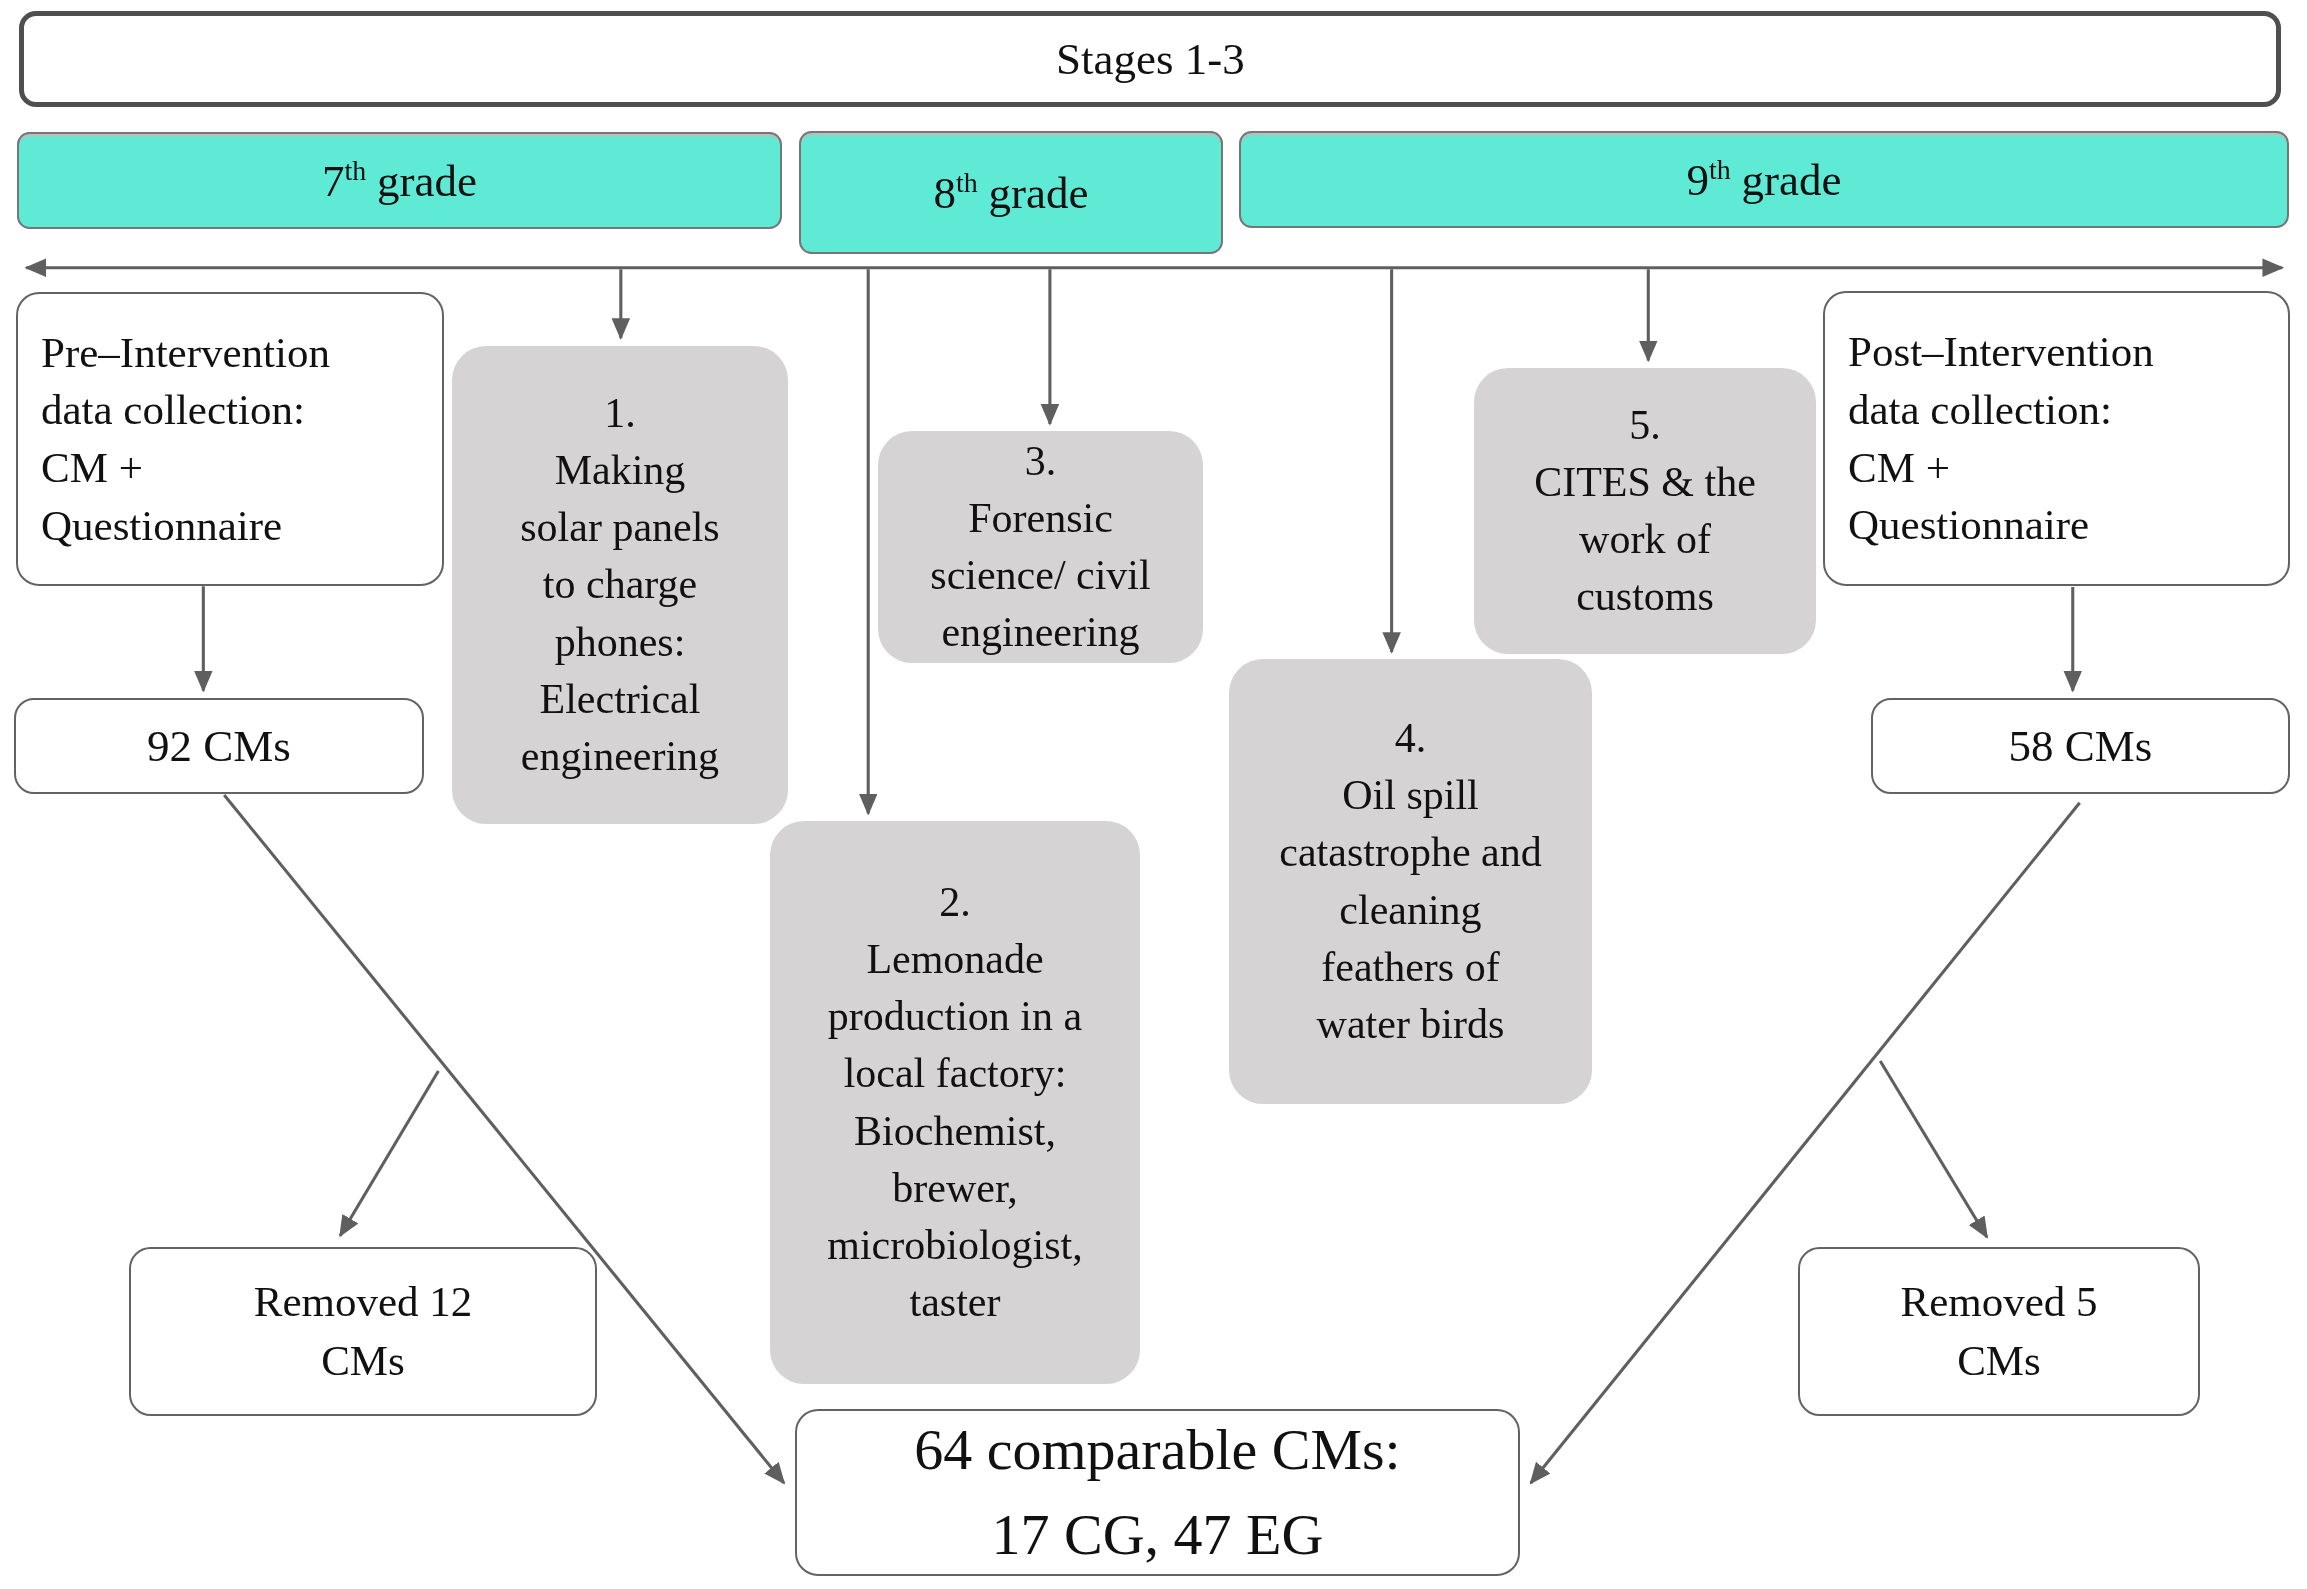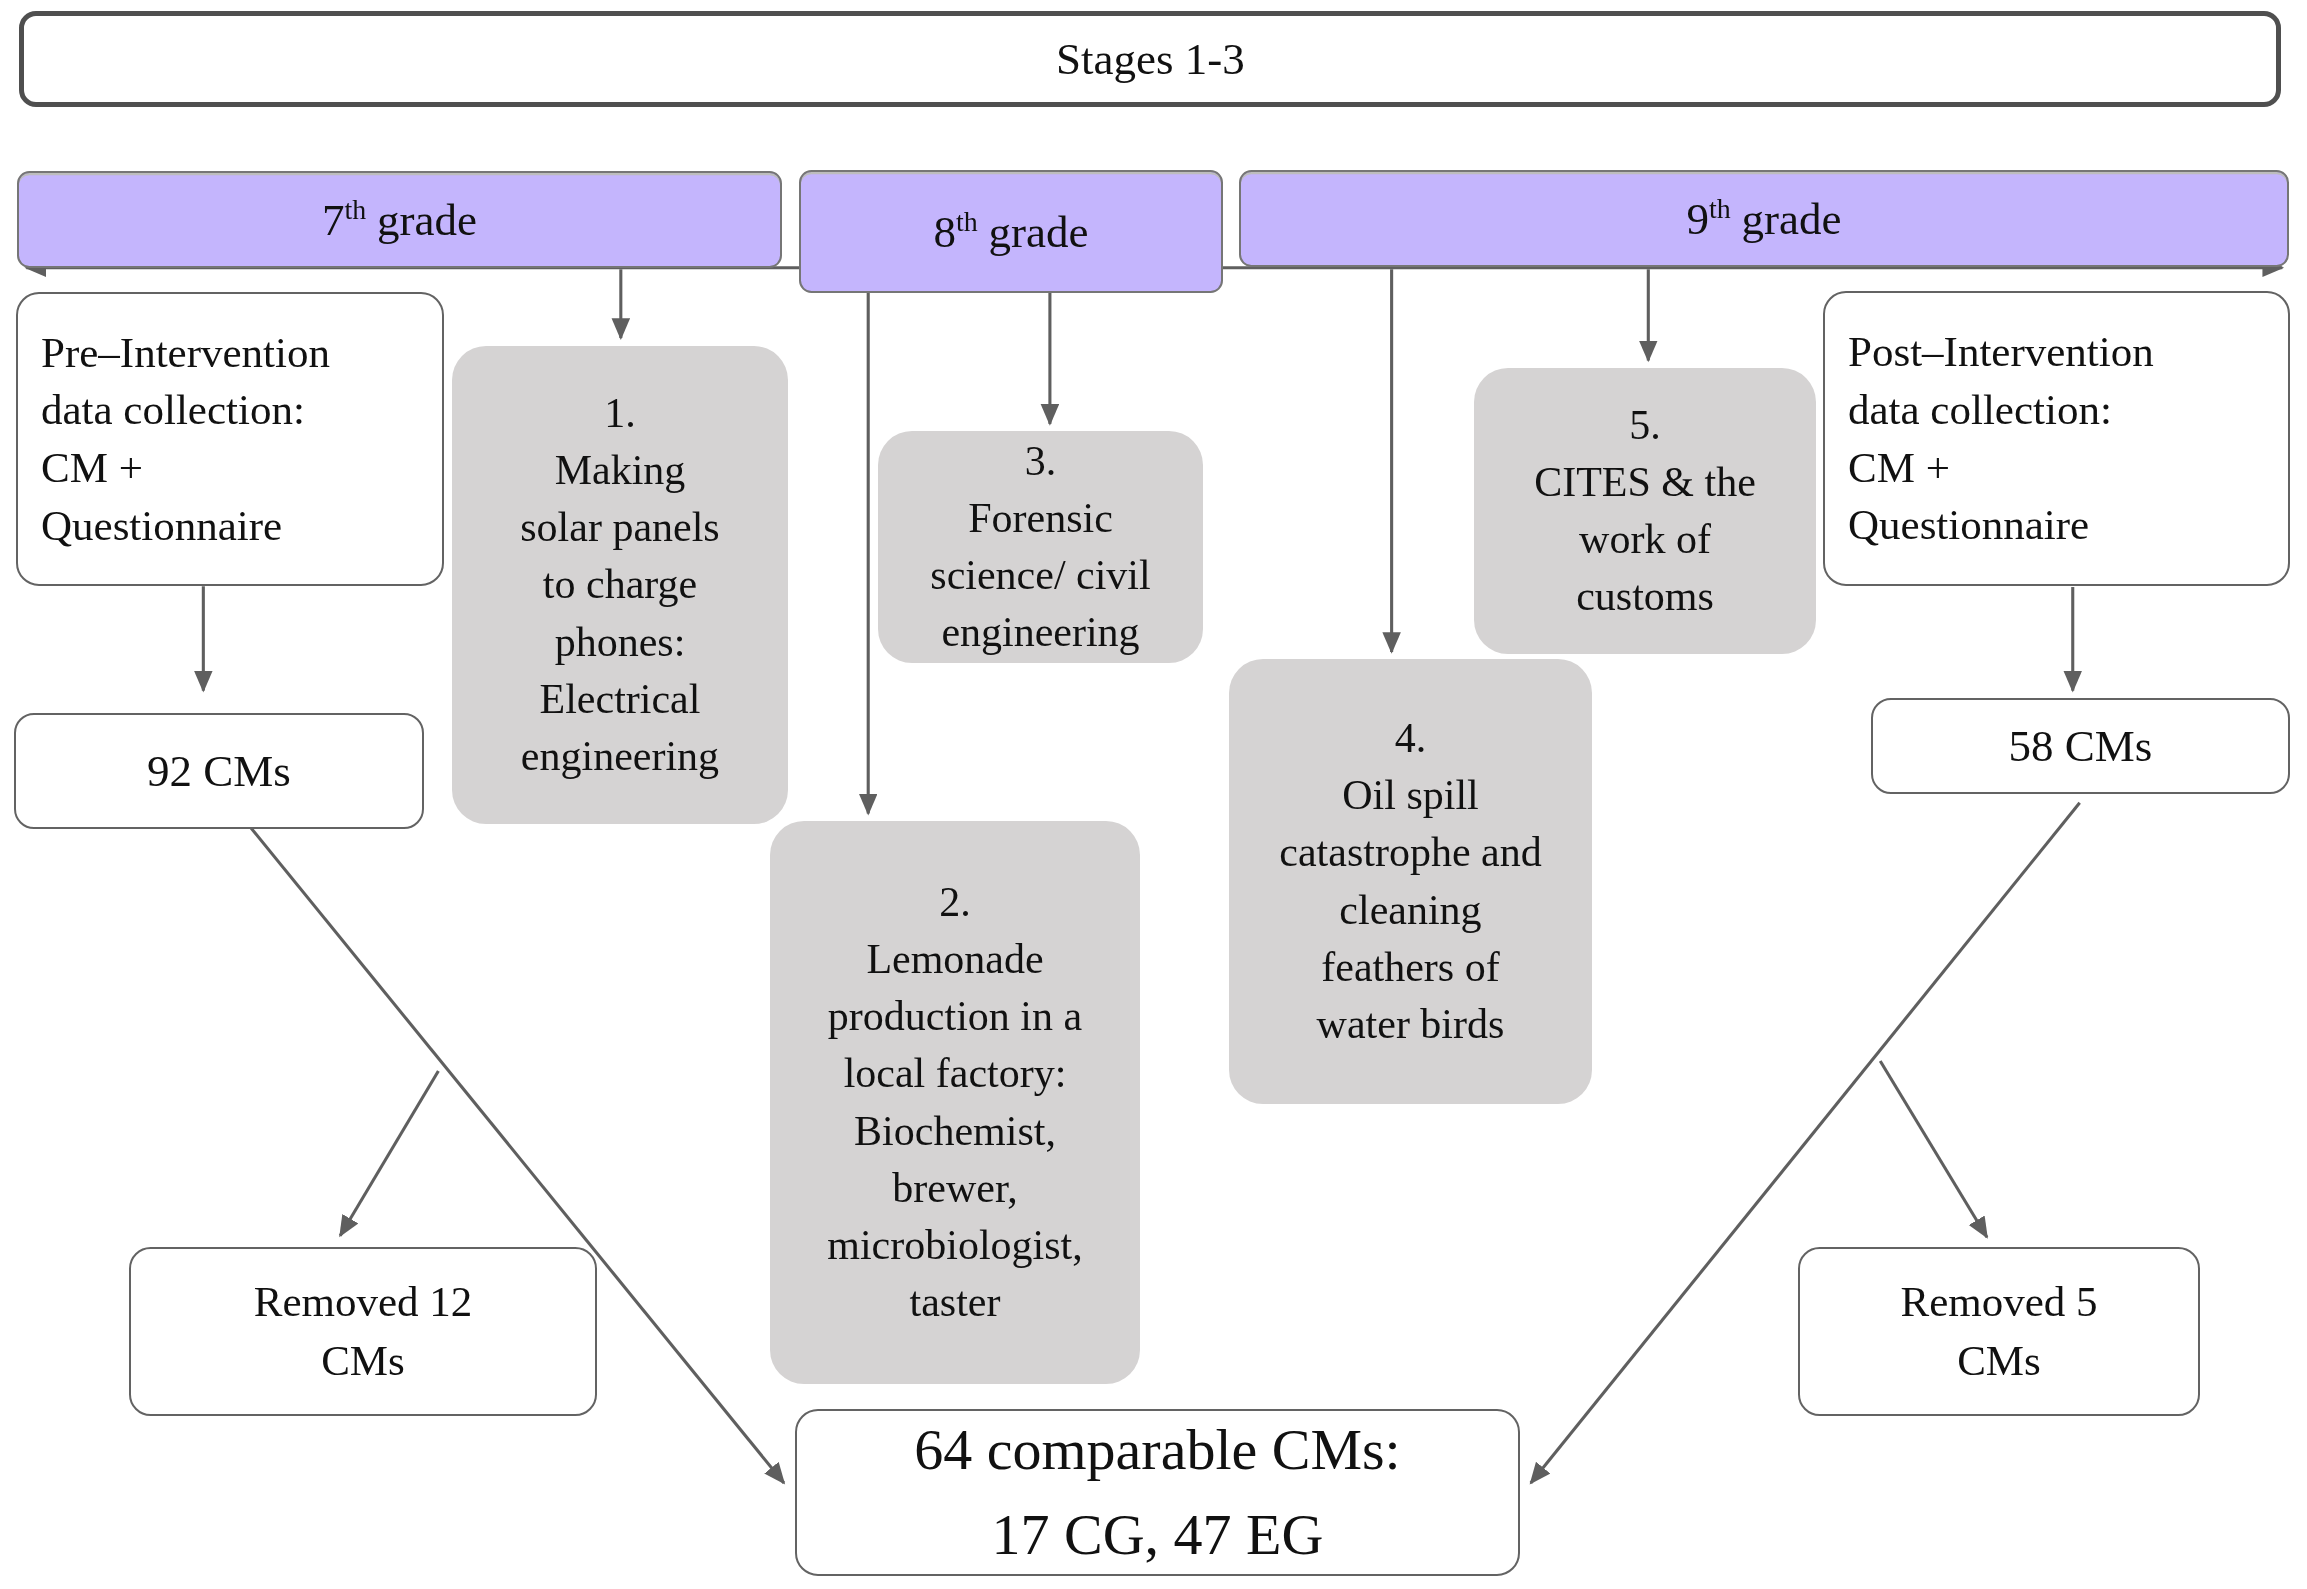--- a/index.html
+++ b/index.html
@@ -14,24 +14,23 @@
     text-align:center;
   }
   .prelines { white-space:pre-line; }
   
   .stages {
     border:5.4px solid #4f4f4f; border-radius:17px; background:#ffffff;
     font-size:45px;
   }
   
   .grade {
-    background:#c4b5fd; border:2.3px solid #767676; border-radius:12.4px;
+    background:#5eead4; border:2.3px solid #767676; border-radius:12.4px;
     font-size:45px;
     box-shadow: inset 0 2.3px 0 #bdbdbd;
-    margin-top: 39px;
   }
   .grade sup { font-size:0.62em; line-height:0; }
   .grade .rest { margin-left:0.24em; }
   
   .white-box {
     background:#ffffff; border:2.3px solid #636363; border-radius:23px;
   }
   .pre-post {
     justify-content:center; align-items:flex-start; text-align:left;
     padding:15.5px 23px; font-size:43px; line-height:1.34;
@@ -105,21 +104,21 @@
 Questionnaire</span>
   </div>
 
   <div class="abs box white-box pre-post" style="left:1823px; top:291px; width:467px; height:295px;">
     <span class="prelines">Post–Intervention
 data collection:
 CM +
 Questionnaire</span>
   </div>
 
-  <div class="abs box white-box count-box" style="left:14px; top:698px; width:410px; height:116px;margin-top:15px;">
+  <div class="abs box white-box count-box" style="left:14px; top:698px; width:410px; height:96px;">
     <span>92 CMs</span>
   </div>
 
   <div class="abs box white-box count-box" style="left:1871px; top:698px; width:419px; height:96px;">
     <span>58 CMs</span>
   </div>
 
   <div class="abs box activity" style="left:452px; top:346px; width:336px; height:478px;">
     <span class="prelines">1.
 Making

